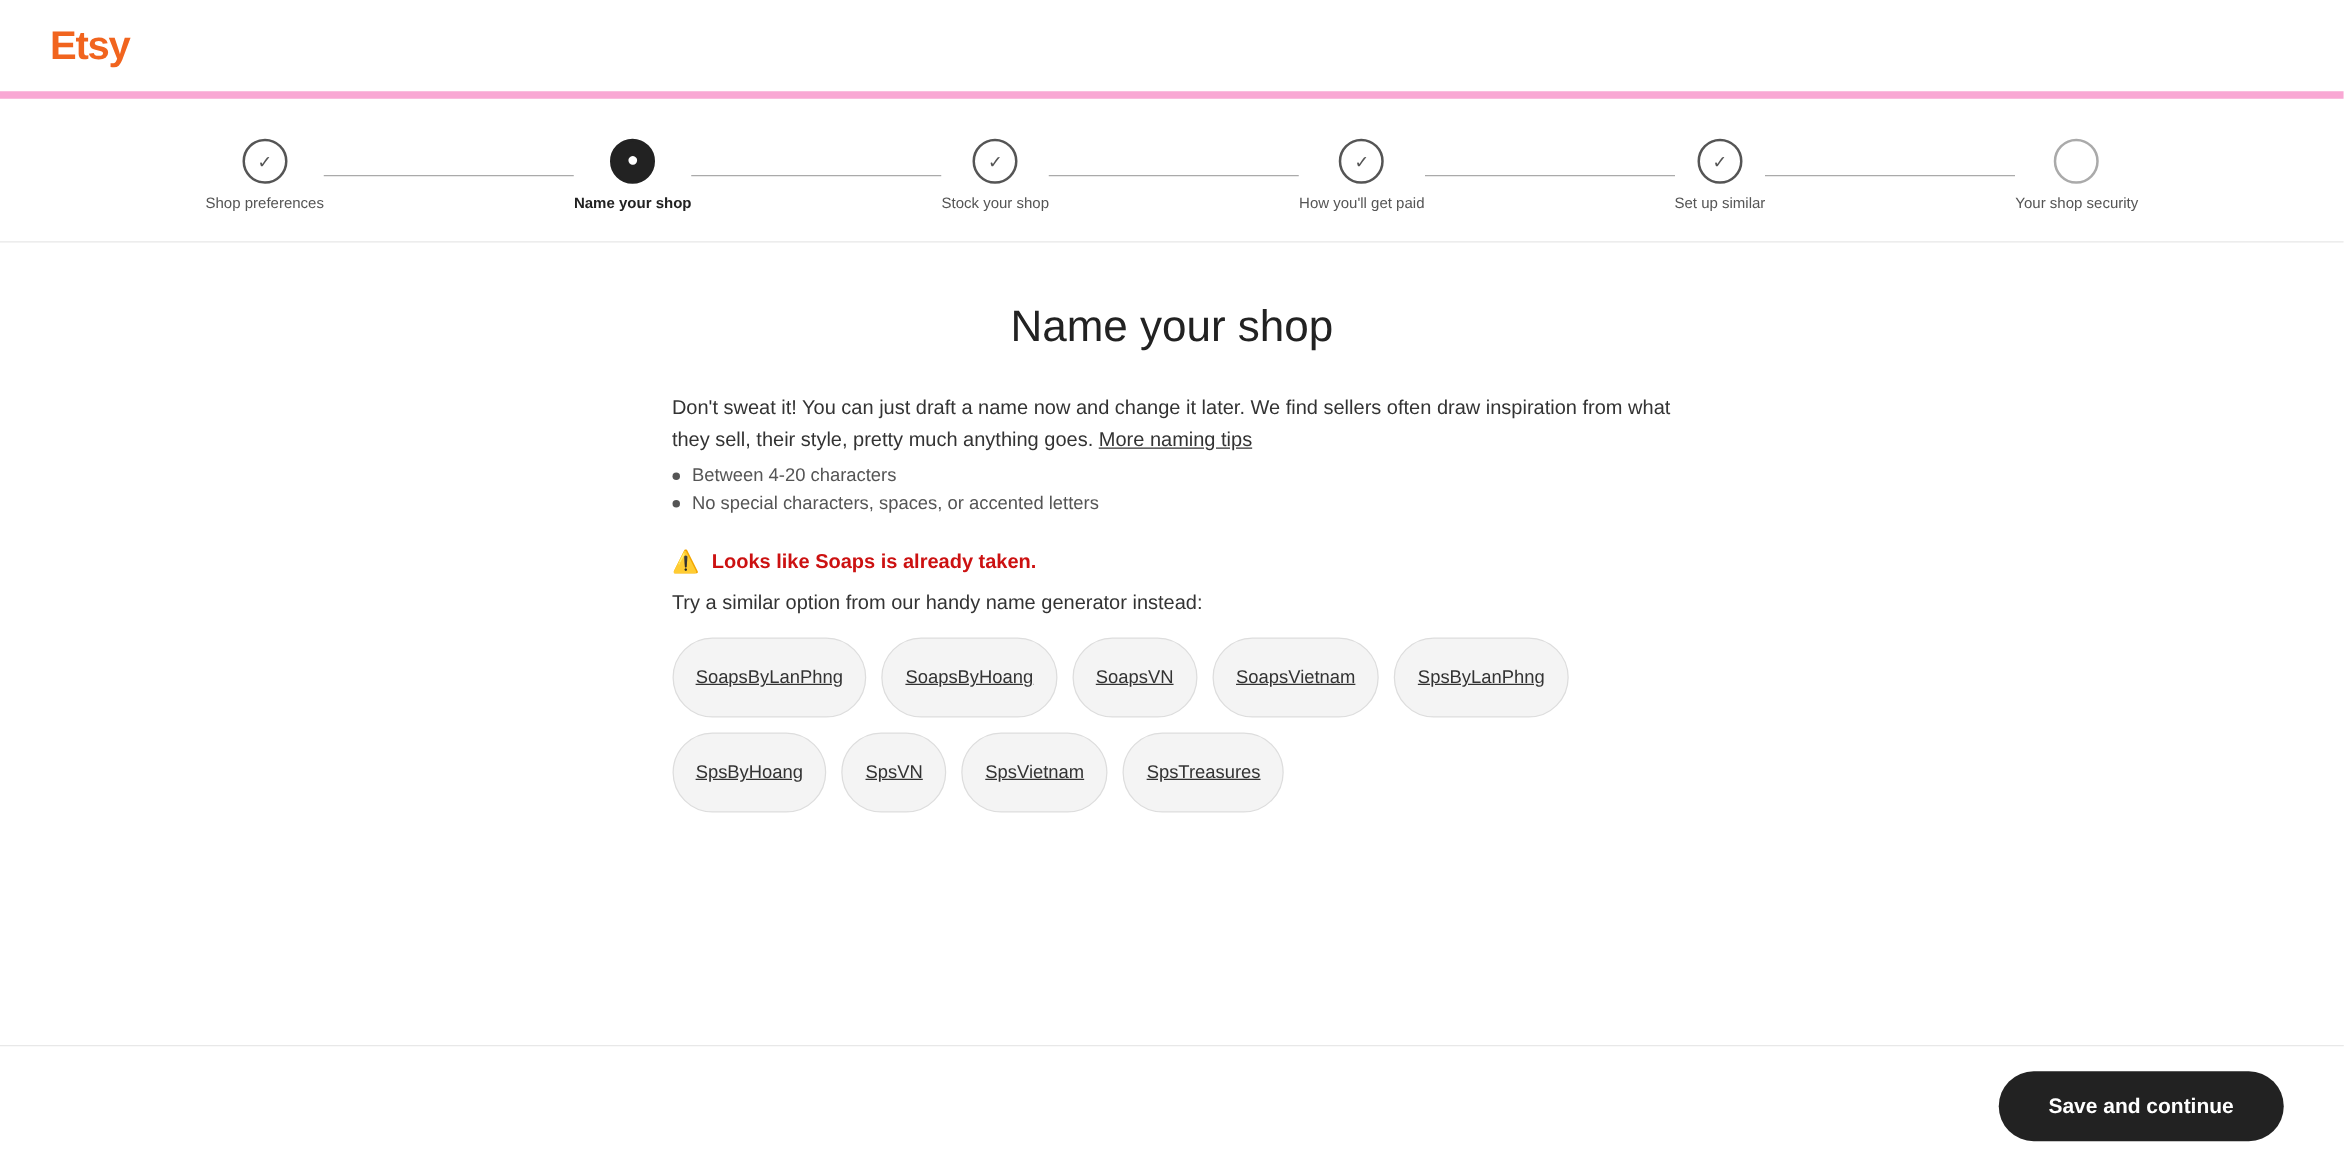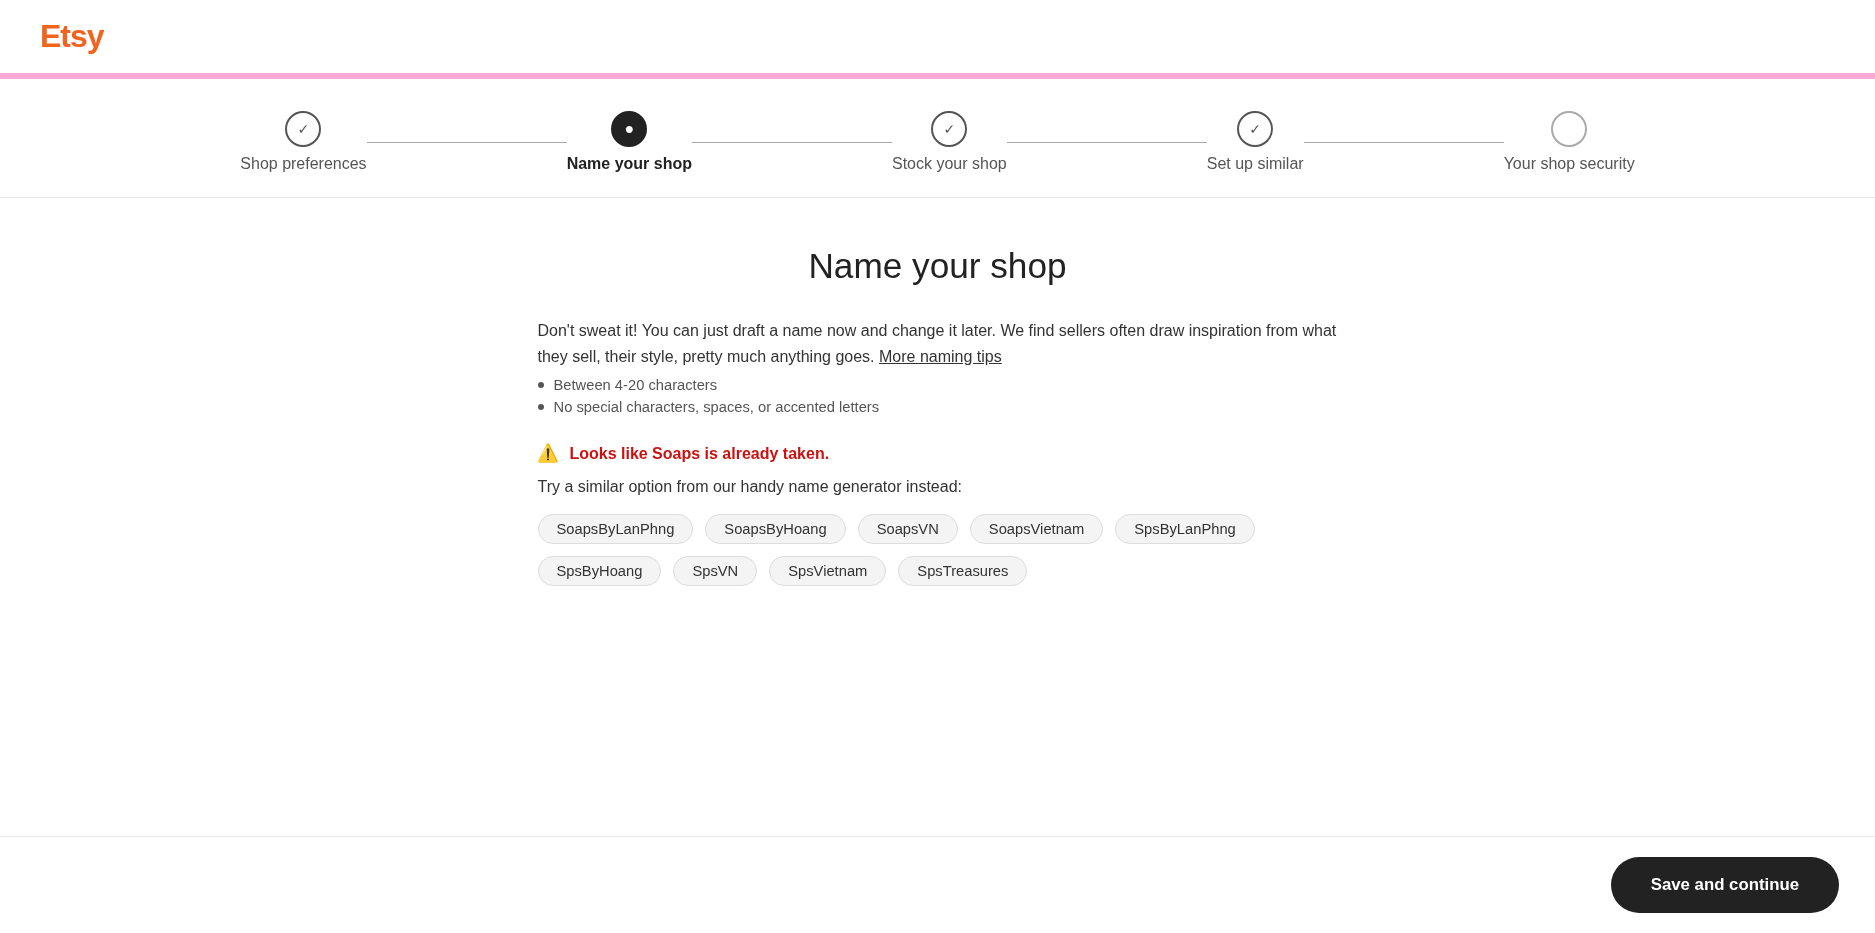--- a/index.html
+++ b/index.html
@@ -14,21 +14,21 @@
     .progress-bar { display: flex; align-items: center; justify-content: center; position: relative; }
     .step-wrapper { display: flex; align-items: center; }
     .step { display: flex; flex-direction: column; align-items: center; position: relative; z-index: 1; }
     .step-circle {
       width: 36px; height: 36px; border-radius: 50%; border: 2px solid #aaa;
       display: flex; align-items: center; justify-content: center;
       background: #fff; font-size: 14px; color: #555;
     }
     .step-circle.active { background: #222; border-color: #222; color: #fff; font-size: 16px; font-weight: bold; }
     .step-circle.completed { border-color: #555; color: #555; }
-    .step-label { margin-top: 8px; font-size: 16px; color: #555; white-space: nowrap; }
+    .step-label { margin-top: 8px; font-size: 12px; color: #555; white-space: nowrap; }
     .step-label.active { color: #222; font-weight: 600; }
     .step-connector { width: 200px; height: 1px; background: #aaa; flex-shrink: 0; }
 
     
     .main { max-width: 880px; margin: 0 auto; padding: 48px 40px; }
     .page-title { text-align: center; font-size: 2.2rem; font-weight: 400; color: #222; margin-bottom: 32px; }
     .description { font-size: 1rem; line-height: 1.6; color: #333; margin-bottom: 8px; }
     .more-link { color: #333; text-decoration: underline; }
 
     
@@ -49,28 +49,28 @@
       color: #cc1111; font-size: 1rem; font-weight: 600;
       display: flex; align-items: center; margin-bottom: 14px;
     }
     .warning-icon { margin-right: 10px; font-size: 1.1rem; }
 
     
     .similar-label { font-size: 1rem; color: #333; margin-bottom: 18px; }
     .suggestion-row { display: flex; flex-wrap: wrap; gap: 12px; margin-bottom: 12px; }
     .suggestion-chip {
       background: #f4f4f4; border: 1px solid #ddd; border-radius: 50px;
-      padding: 6px 18px; font-size: 0.92rem; color: #333;
-      cursor: pointer; white-space: nowrap;
+      padding: 23px 18px; font-size: 0.92rem; color: #333;
+      cursor: pointer; white-space: nowrap; text-decoration: underline;
     }
 
     
     .footer { 
       position: fixed; bottom: 0; right: 0; left: 0;
-      padding: 20px 36px; display: flex; justify-content: flex-end;
+      padding: 20px 48px; display: flex; justify-content: flex-end;
       background: #fff; border-top: 1px solid #e8e8e8;
     }
     .save-btn {
       background: #222; color: #fff; border: none;
       border-radius: 50px; padding: 18px 40px;
       font-size: 1.05rem; font-weight: 600; cursor: pointer;
     }
 
     
     .checkmark::before { content: '✓'; }
@@ -108,20 +108,29 @@
     <div class="step-wrapper">
       <div class="step">
         <div class="step-circle completed">
           <span class="checkmark"></span>
         </div>
         <span class="step-label">Stock your shop</span>
       </div>
       <div class="step-connector"></div>
     </div>
 
+    <div class="step-wrapper">
+      <div class="step">
+        <div class="step-circle completed">
+          <span class="checkmark"></span>
+        </div>
+        <span class="step-label">How you'll get paid</span>
+      </div>
+      <div class="step-connector"></div>
+    </div>
 
     <div class="step-wrapper">
       <div class="step">
         <div class="step-circle completed">
           <span class="checkmark"></span>
         </div>
         <span class="step-label">Set up similar</span>
       </div>
       <div class="step-connector"></div>
     </div>

